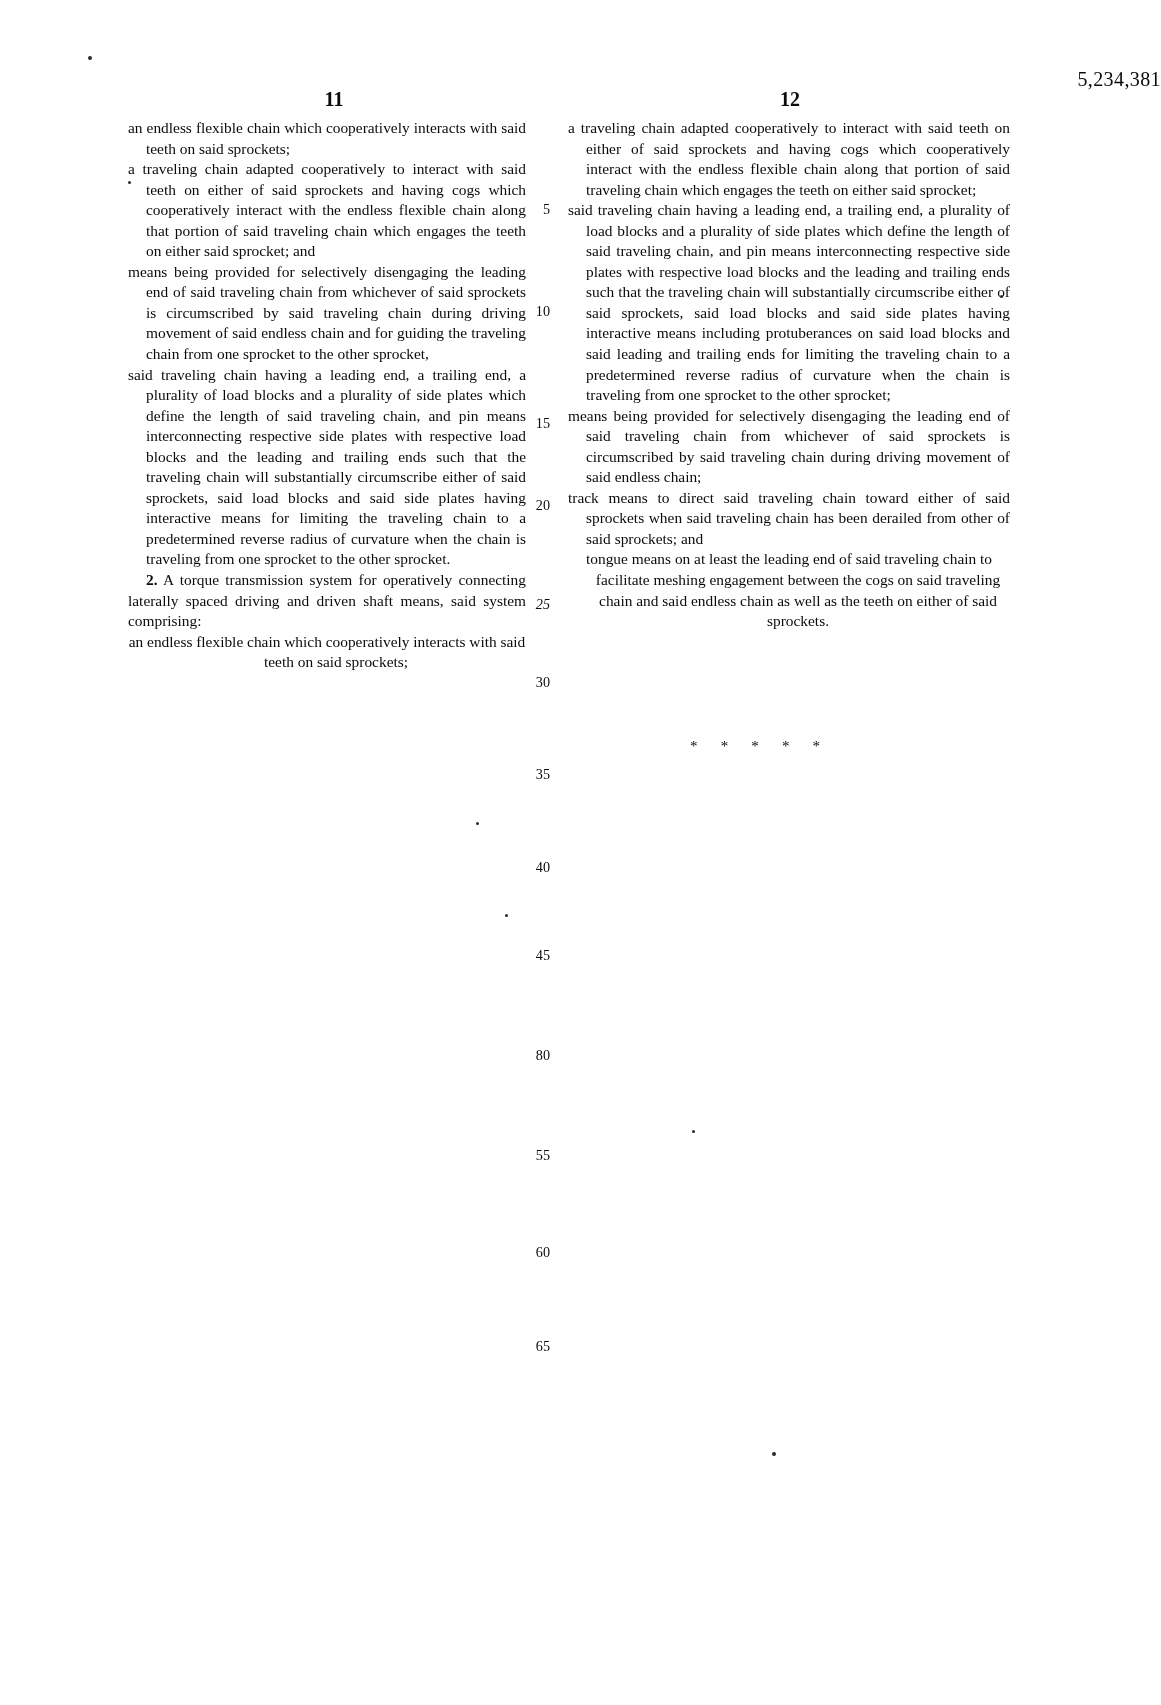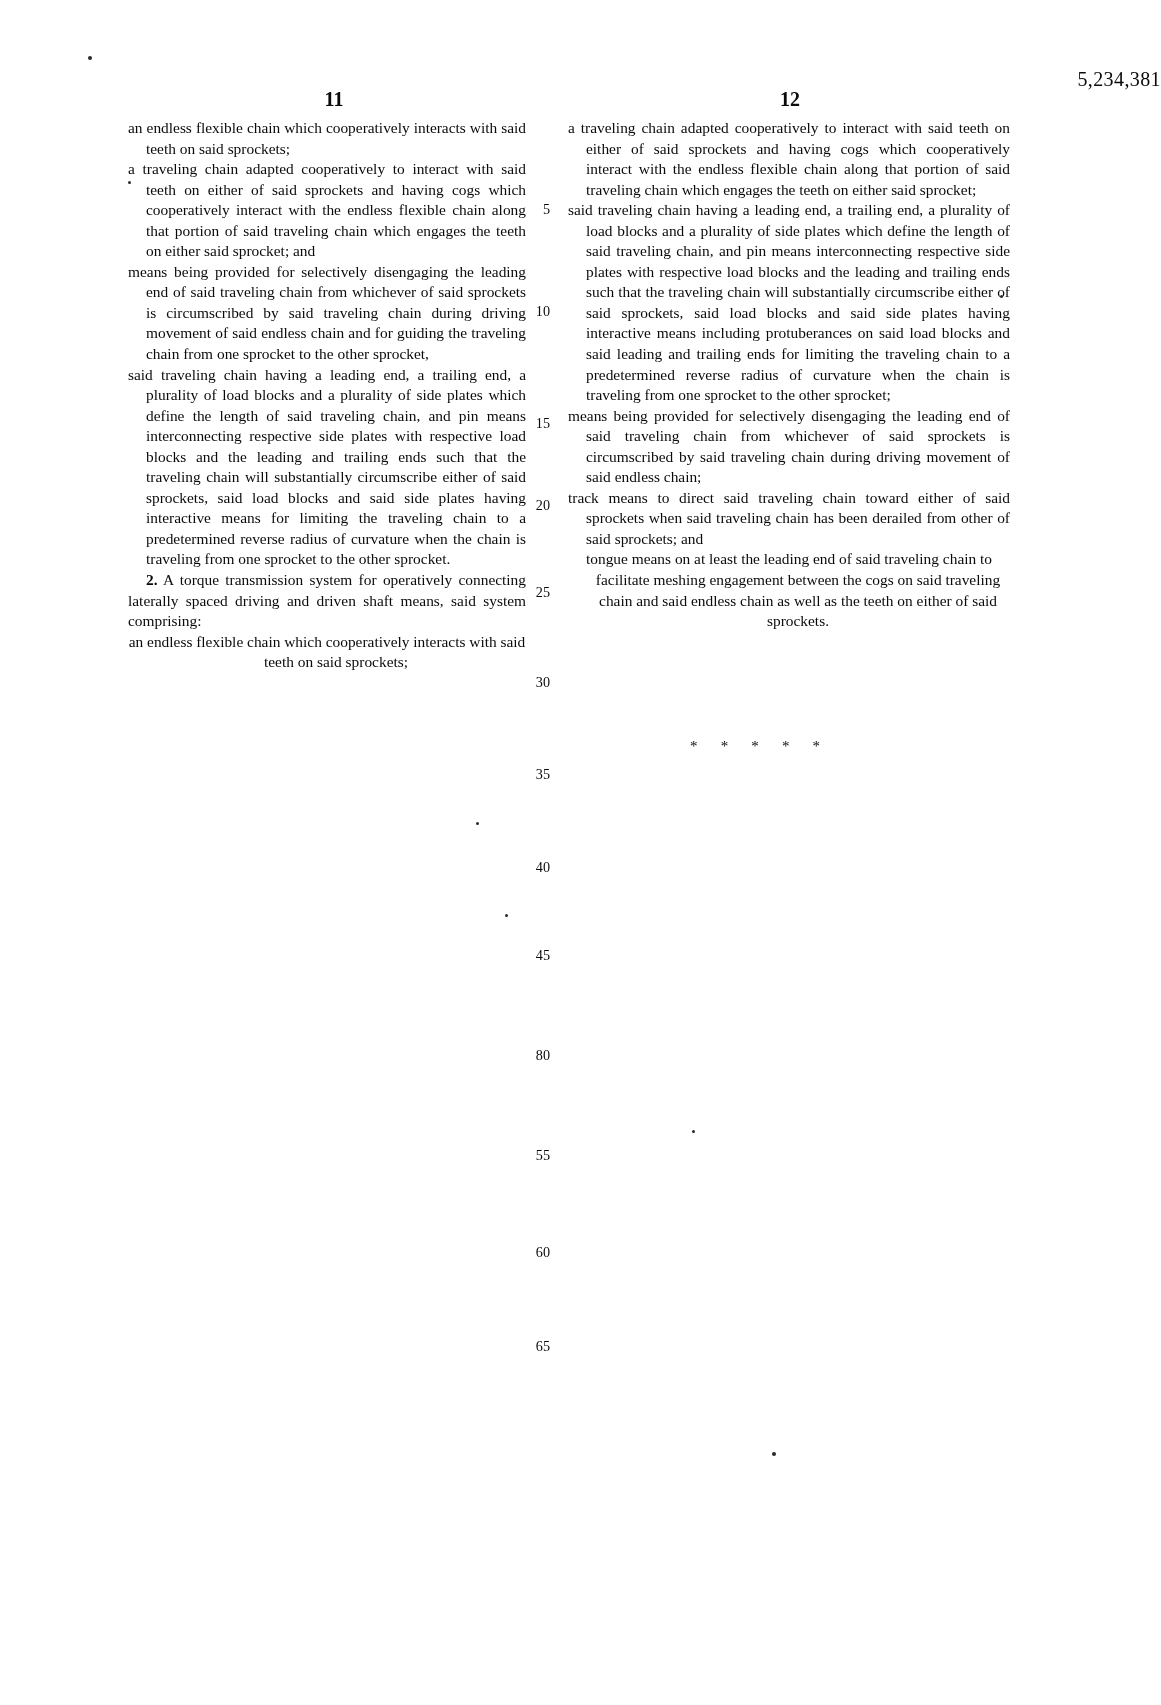--- a/index.html
+++ b/index.html
@@ -141,21 +141,21 @@
     <span>*</span>
     <span>*</span>
     <span>*</span>
   </div>
 
   <div class="linenums" id="linenums">
       <span style="top: 83px;">5</span>
       <span style="top: 185px;">10</span>
       <span style="top: 277px; margin-top: 20px;">15</span>
       <span style="top: 379px;">20</span>
-      <span style="top: 466px;">25</span>
+      <span style="top: 478px; font-style: italic;">25</span>
       <span style="top: 556px;">30</span>
       <span style="top: 648px;">35</span>
       <span style="top: 741px;">40</span>
       <span style="top: 829px;">45</span>
       <span style="top: 929px;">80</span>
       <span style="top: 1029px;">55</span>
       <span style="top: 1126px;">60</span>
       <span style="top: 1220px;">65</span>
     </div>
 

